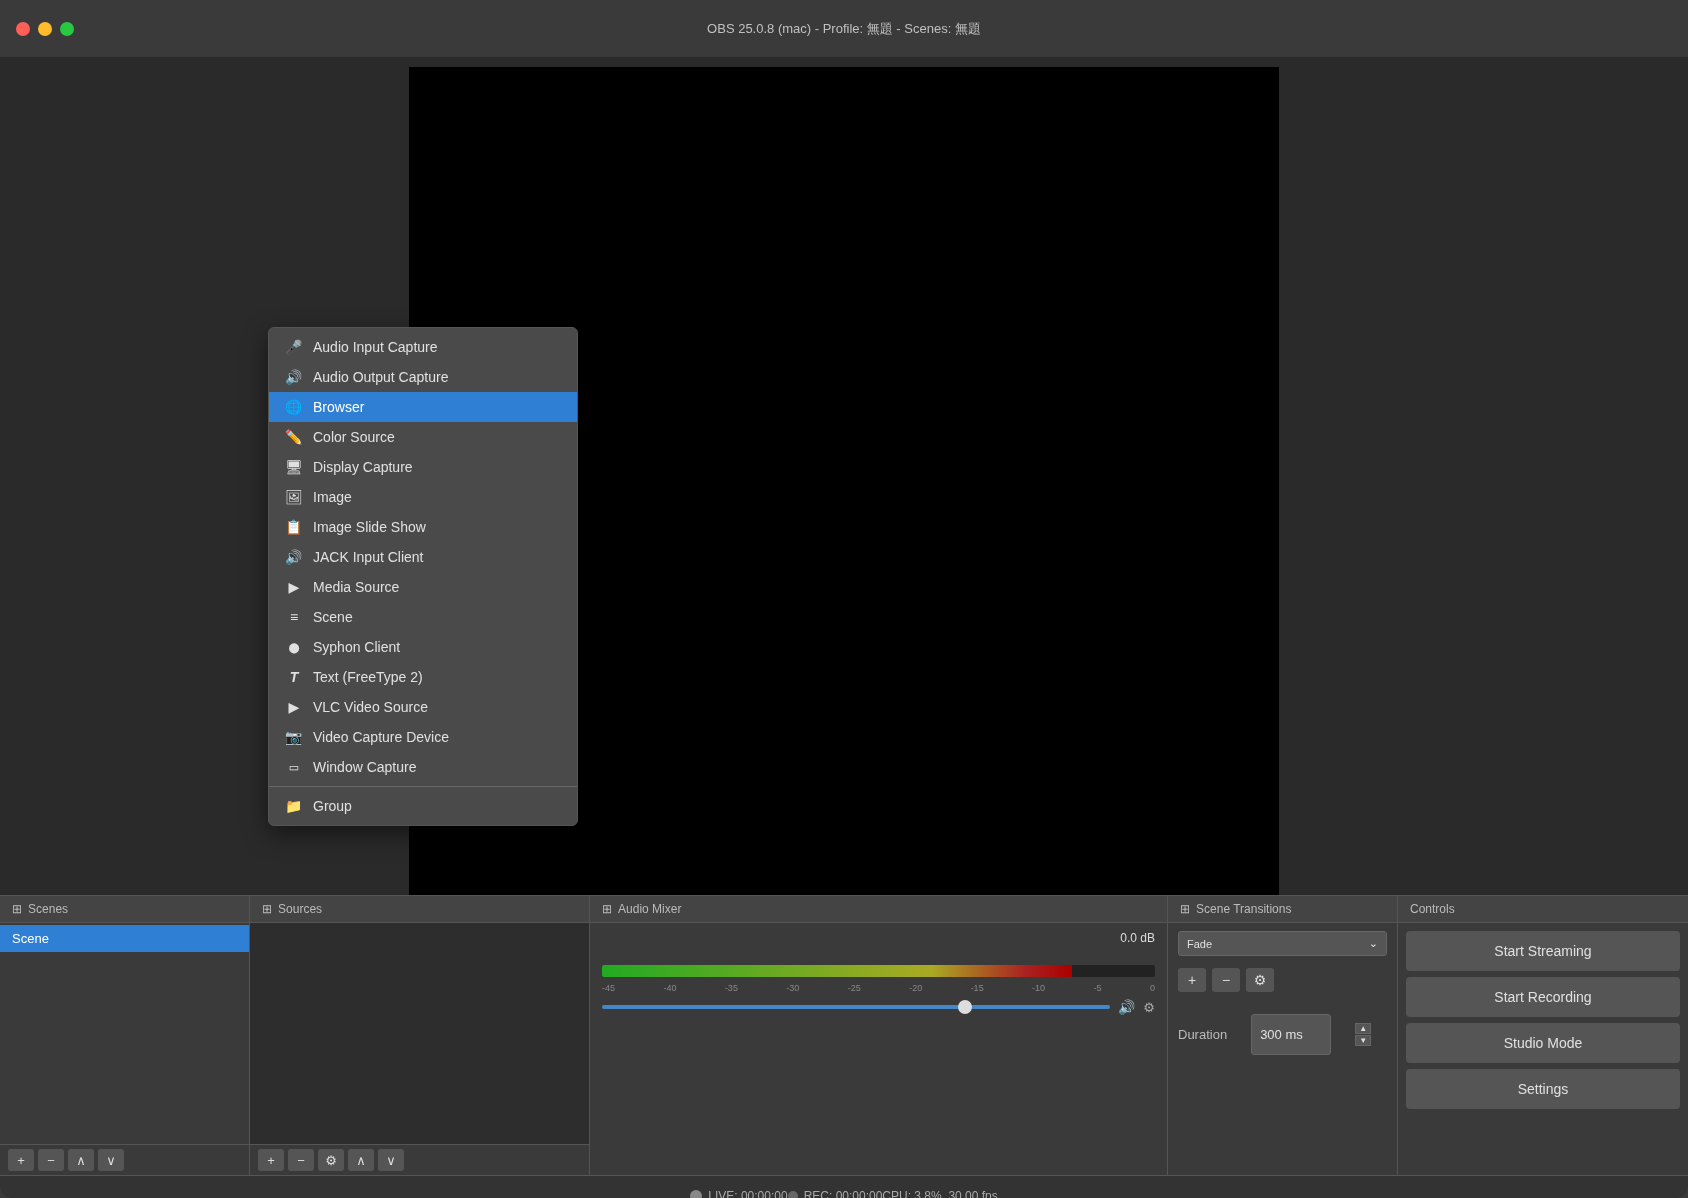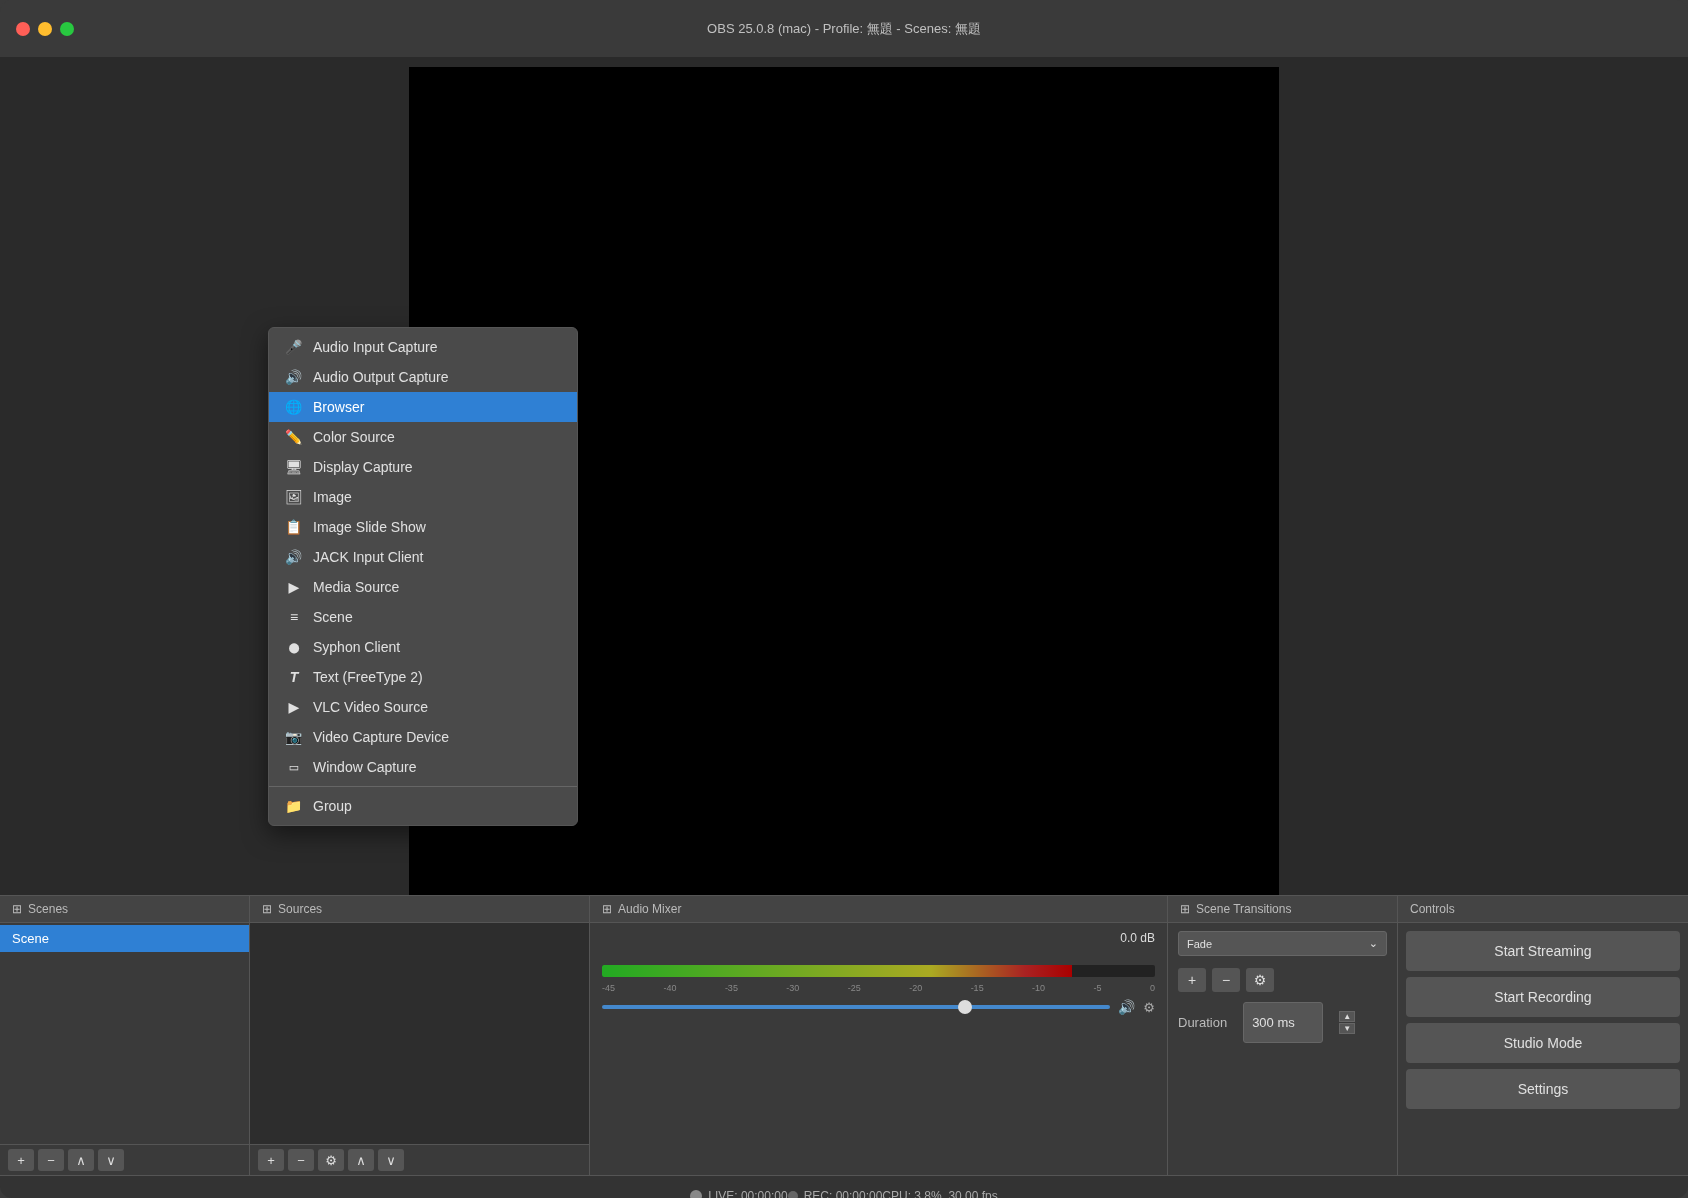--- a/index.html
+++ b/index.html
@@ -278,22 +278,23 @@
       color: #ddd;
       font-size: 14px;
       cursor: pointer;
       display: flex;
       align-items: center;
       justify-content: center;
     }
     .duration-row {
       display: flex;
       align-items: center;
-      gap: 16px;
+      gap: 24px;
       padding: 6px 10px;
+      margin-top: 12px;
     }
     .duration-label {
       font-size: 13px;
       color: #bbb;
     }
     .duration-input {
       background: #555;
       border: 1px solid #666;
       border-radius: 3px;
       padding: 12px 8px;

